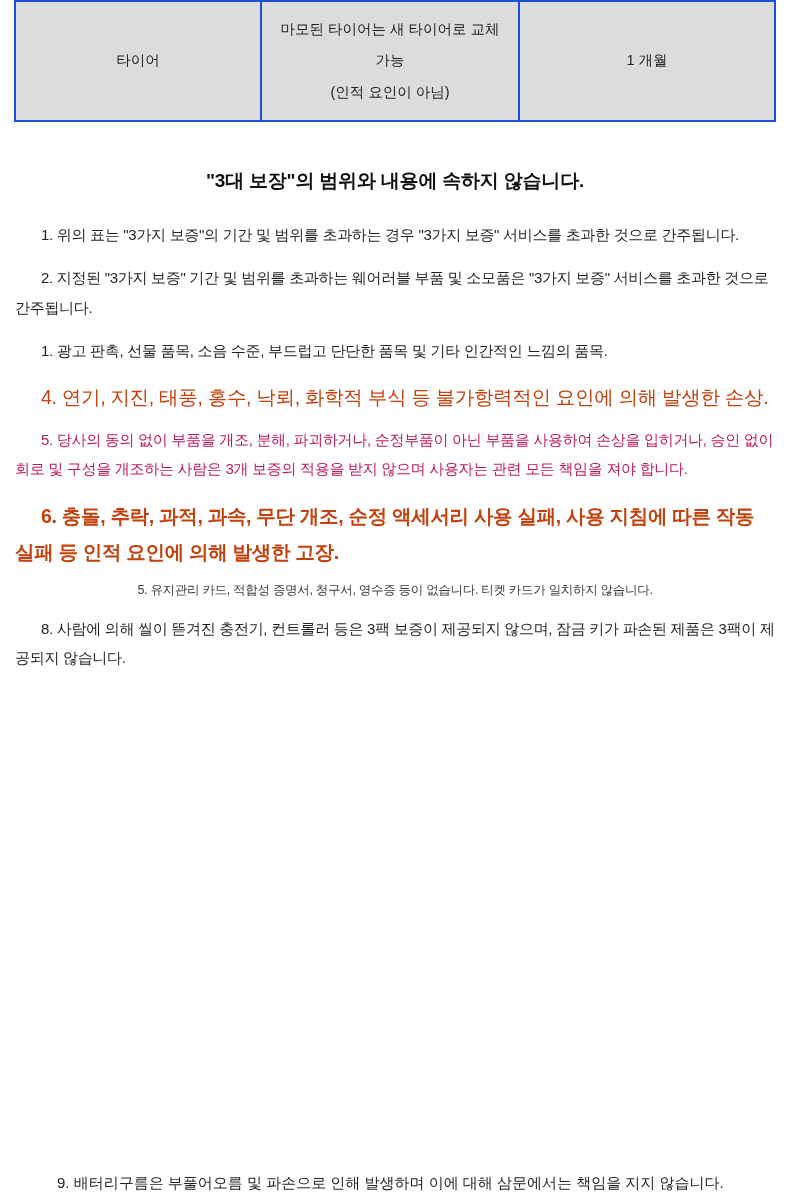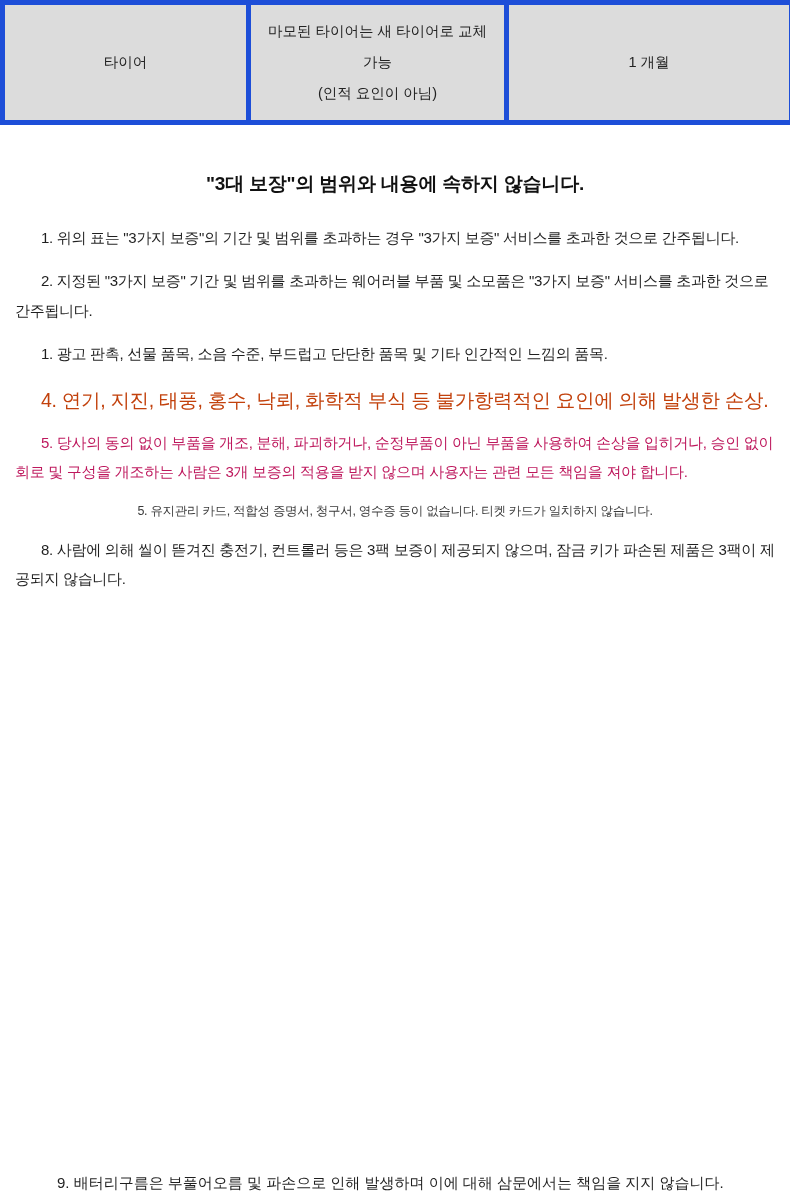--- a/index.html
+++ b/index.html
@@ -25,33 +25,33 @@
 
   
   .warranty-table {
     width: 760px;
     margin: 0 auto;
     border-collapse: collapse;
     table-layout: fixed;
     background: #dcdcdc;
   }
   .warranty-table td {
-    border: 5px solid #1d4ed8;
+    border: 2px solid #1d4ed8;
     background: #dcdcdc;
     vertical-align: middle;
     text-align: center;
     font-size: 14.5px;
     line-height: 2.15;
     color: #222222;
     padding: 8px 10px;
     box-sizing: border-box;
   }
   .col-part { width: 246px; }
   .col-desc { width: 258px; }
-  .col-term { width: 285px; }
+  .col-term { width: 256px; }
 
   .row-tire td { height: 120px; }
   .row-parts td { height: 228px; }
 
   .desc-line-2 {
     display: block;
   }
 
   .cell-left {
     text-align: center;
@@ -149,20 +149,21 @@
   </table>
 
   <div class="content">
     <div class="section-title">"3대 보장"의 범위와 내용에 속하지 않습니다.</div>
 
     <p class="item">1. 위의 표는 "3가지 보증"의 기간 및 범위를 초과하는 경우 "3가지 보증" 서비스를 초과한 것으로 간주됩니다.</p>
     <p class="item">2. 지정된 "3가지 보증" 기간 및 범위를 초과하는 웨어러블 부품 및 소모품은 "3가지 보증" 서비스를 초과한 것으로 간주됩니다.</p>
     <p class="item">1. 광고 판촉, 선물 품목, 소음 수준, 부드럽고 단단한 품목 및 기타 인간적인 느낌의 품목.</p>
     <p class="item big">4. 연기, 지진, 태풍, 홍수, 낙뢰, 화학적 부식 등 불가항력적인 요인에 의해 발생한 손상.</p>
     <p class="item faded">5. 당사의 동의 없이 부품을 개조, 분해, 파괴하거나, 순정부품이 아닌 부품을 사용하여 손상을 입히거나, 승인 없이 회로 및 구성을 개조하는 사람은 3개 보증의 적용을 받지 않으며 사용자는 관련 모든 책임을 져야 합니다.</p>
+    <p class="item big bold-line">6. 충돌, 추락, 과적, 과속, 무단 개조, 순정 액세서리 사용 실패, 사용 지침에 따른 작동 실패 등 인적 요인에 의해 발생한 고장.</p>
     <p class="item small">5. 유지관리 카드, 적합성 증명서, 청구서, 영수증 등이 없습니다. 티켓 카드가 일치하지 않습니다.</p>
     <p class="item">8. 사람에 의해 씰이 뜯겨진 충전기, 컨트롤러 등은 3팩 보증이 제공되지 않으며, 잠금 키가 파손된 제품은 3팩이 제공되지 않습니다.</p>
   </div>
 
   <div class="clipped">
     <p>9. 배터리구름은 부풀어오름 및 파손으로 인해 발생하며 이에 대해 삼문에서는 책임을 지지 않습니다.</p>
   </div>
 
 </div>
 

